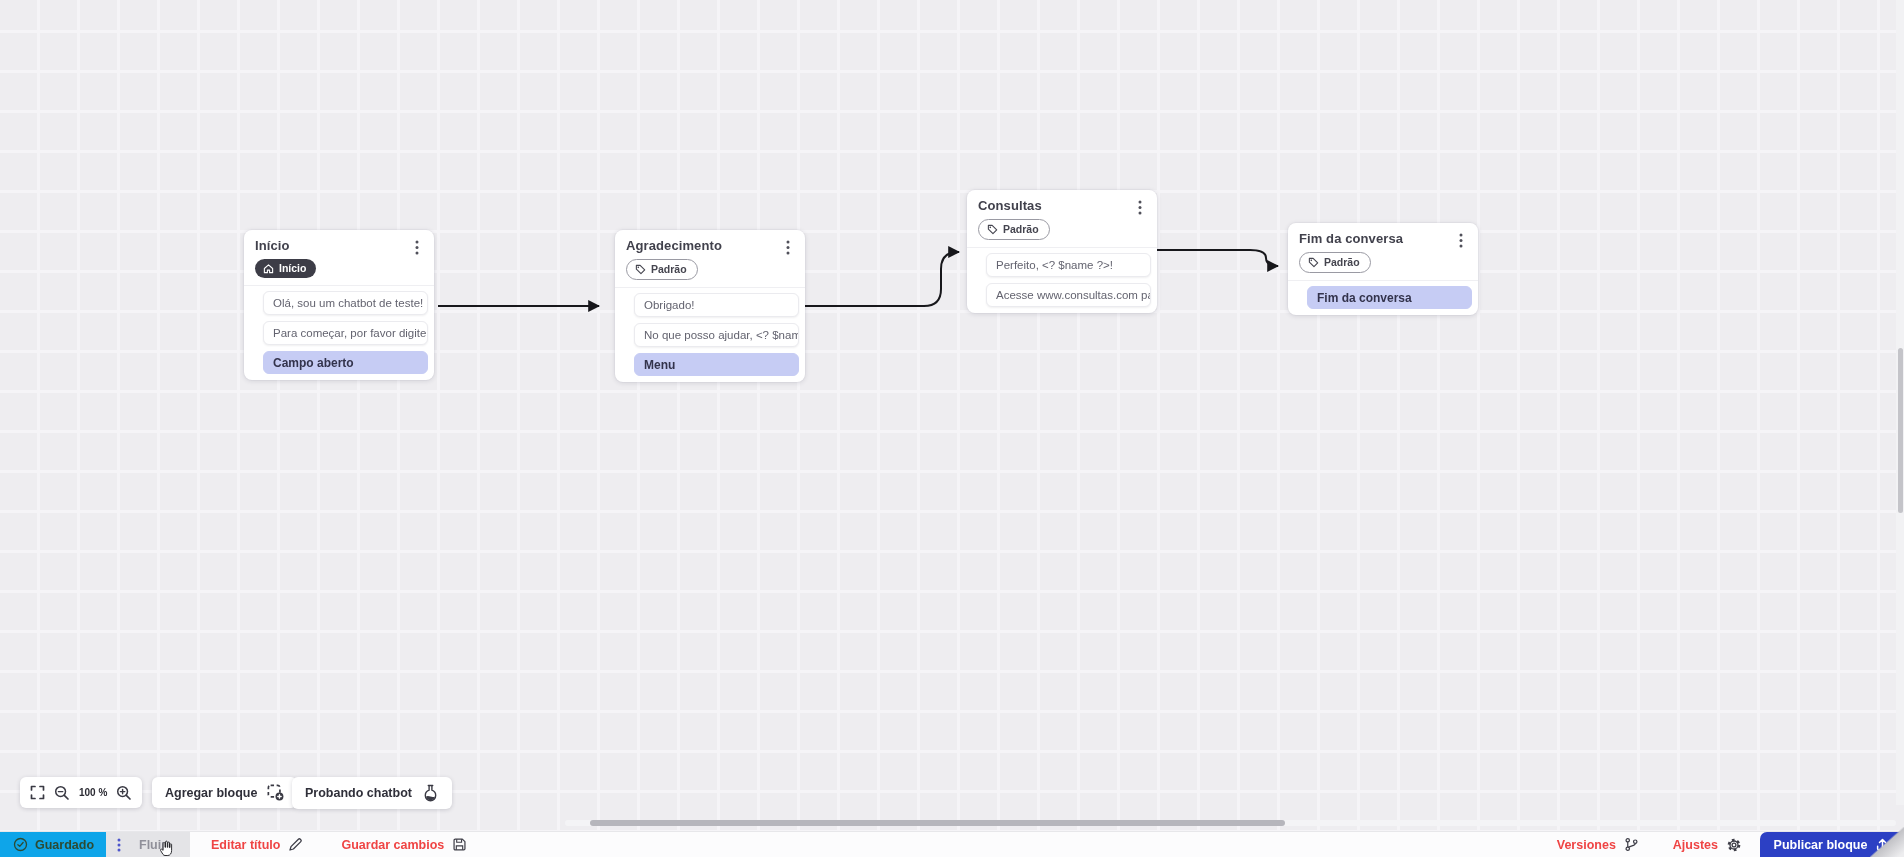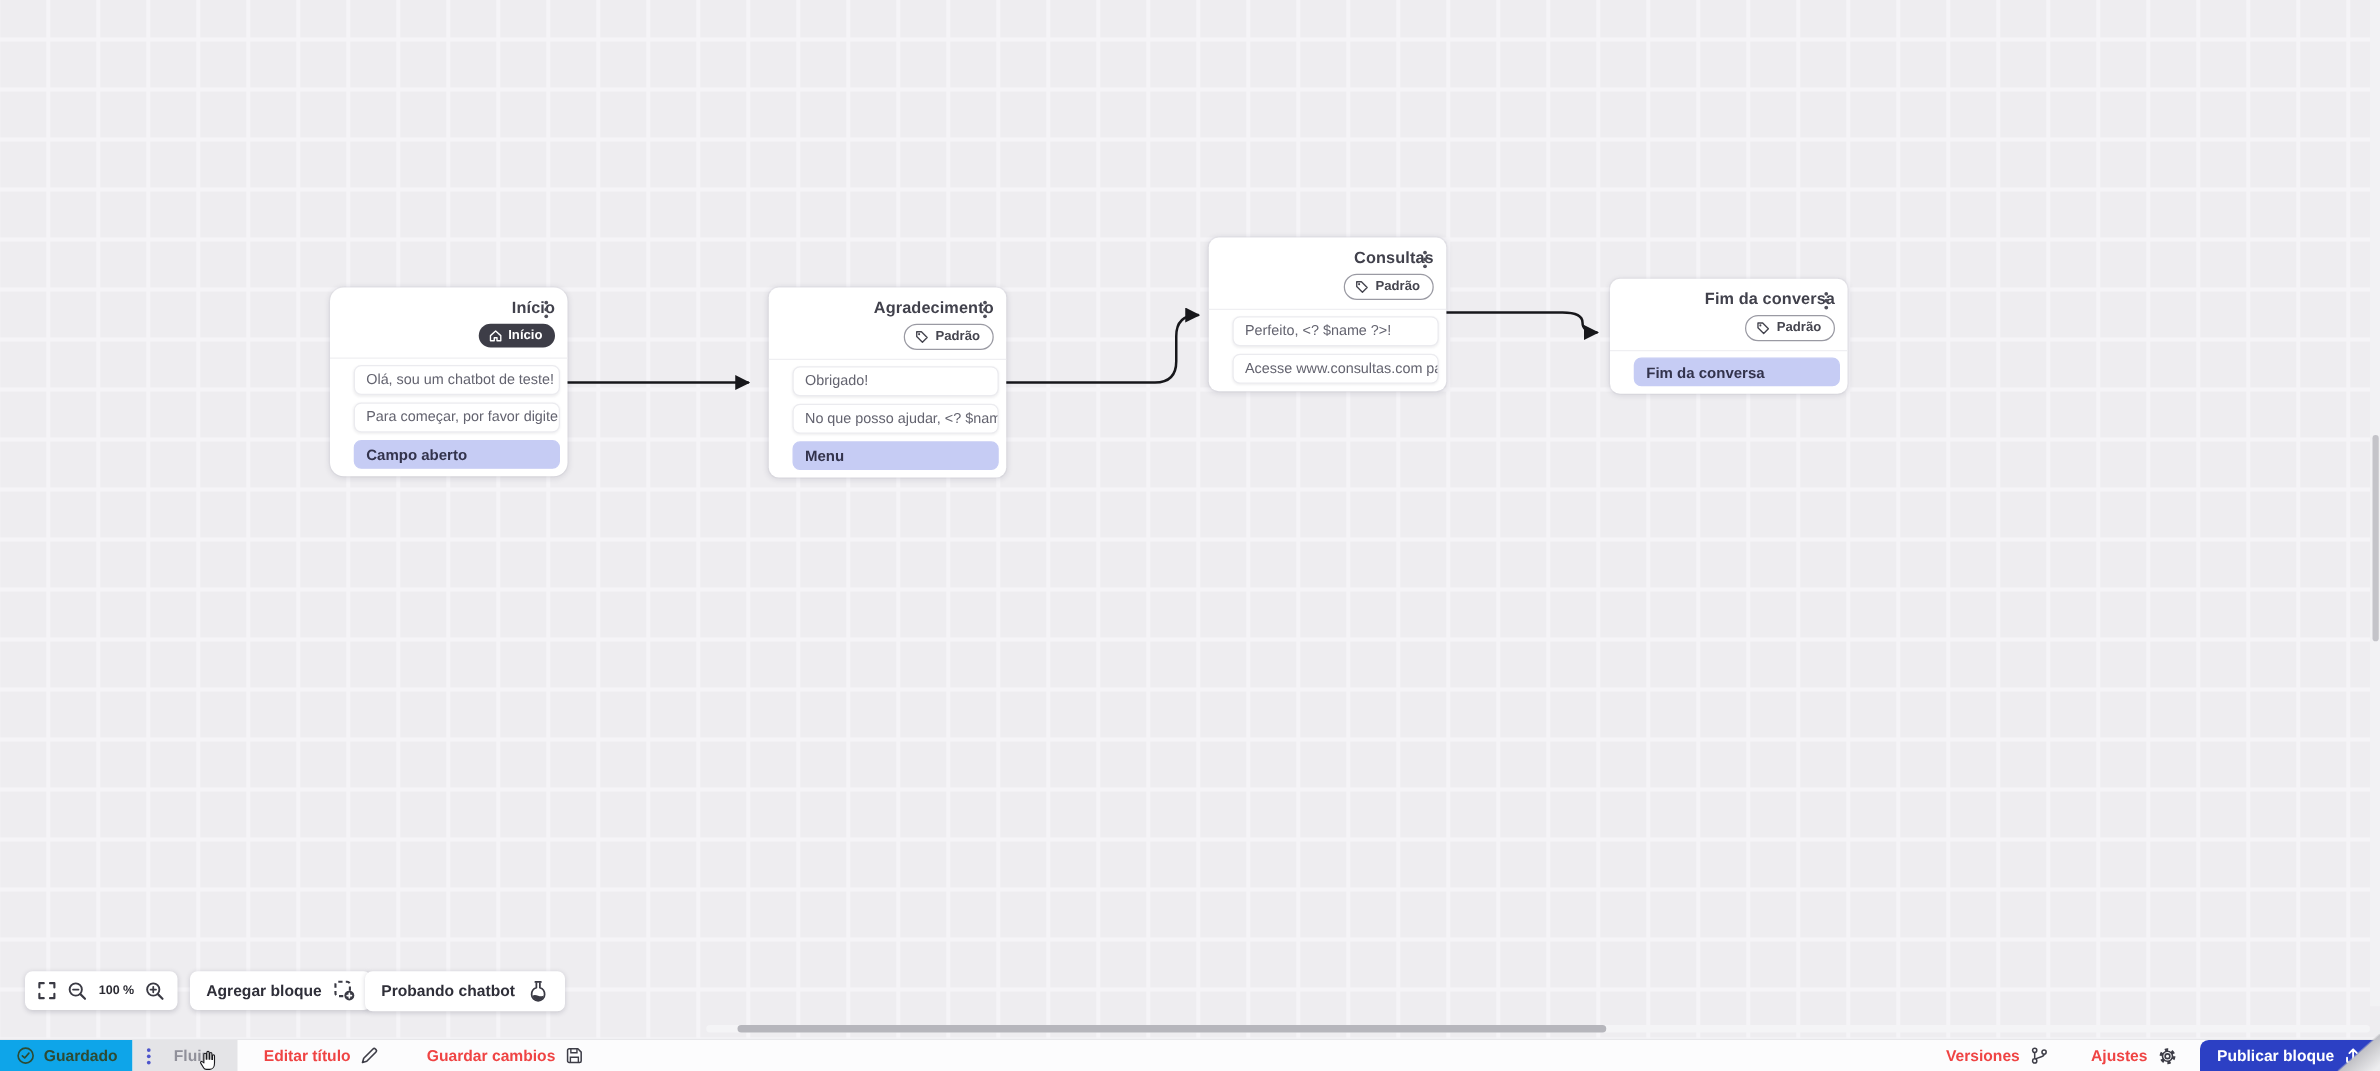--- a/index.html
+++ b/index.html
@@ -16,21 +16,21 @@
     background-size:40px 40px;
     background-position:0 30px, 37px 0;
   }
   .edges { position:absolute; inset:0; width:100%; height:100%; pointer-events:none; }
 
   
   .node {
     position:absolute; width:190px; background:#ffffff; border-radius:8px;
     box-shadow:0 1px 5px rgba(45,45,70,.14), 0 0 0 1px rgba(60,60,80,.03);
   }
-  .node-header { padding:8px 10px 7px 11px; position:relative;text-align:right; }
+  .node-header { padding:8px 10px 7px 11px; position:relative; }
   .node-title { font-size:13px; font-weight:700; color:#41414c; line-height:15px; letter-spacing:.1px; }
   .kebab { position:absolute; top:9px; right:9px; width:16px; height:16px; display:flex; align-items:center; justify-content:center; cursor:pointer; }
   .badge { display:inline-flex; align-items:center; gap:5px; margin-top:6px; font-size:10.5px; font-weight:700;
            padding:3px 10px 4px 8px; border-radius:999px; line-height:12px; }
   .badge.dark { background:#3d3d47; color:#ffffff; }
   .badge.outline { background:#ffffff; color:#45454f; border:1.2px solid #9a9aa3; }
   .node-divider { border-top:1px solid #efeff2; }
   .node-body { padding:5px 6px 6px 19px; display:flex; flex-direction:column; gap:6px; }
   .msg {
     background:#ffffff; border:1px solid #ebebef; border-radius:6px;
@@ -97,21 +97,21 @@
     <defs>
       <marker id="ah" viewBox="0 0 10 10" refX="9" refY="5" markerWidth="6" markerHeight="6" orient="auto-start-reverse">
         <path d="M0 0 L10 5 L0 10 z" fill="#17171b"></path>
       </marker>
     </defs>
     <path d="M438 306 L599 306" fill="none" stroke="#17171b" stroke-width="2" marker-end="url(#ah)"></path>
     <path d="M780 306 L924 306 Q941 306 941 289 L941 269 Q941 252 958 252 L959 252" fill="none" stroke="#17171b" stroke-width="2" marker-end="url(#ah)"></path>
     <path d="M1157 250 L1250 250 Q1266 250 1266 258 Q1266 266 1278 266" fill="none" stroke="#17171b" stroke-width="2" marker-end="url(#ah)"></path>
   </svg>
 
-  <div class="node" style="left:264px; top:230px;border-radius:11px;">
+  <div class="node" style="left:244px; top:230px;">
     <div class="node-header">
       <div class="node-title">Início</div>
       <div class="kebab">
         <svg width="4" height="15" viewBox="0 0 4 15">
             <circle cx="2" cy="2" r="1.5" fill="#50505a"></circle>
             <circle cx="2" cy="7.5" r="1.5" fill="#50505a"></circle>
             <circle cx="2" cy="13" r="1.5" fill="#50505a"></circle>
           </svg>
       </div>
       <span class="badge dark">

